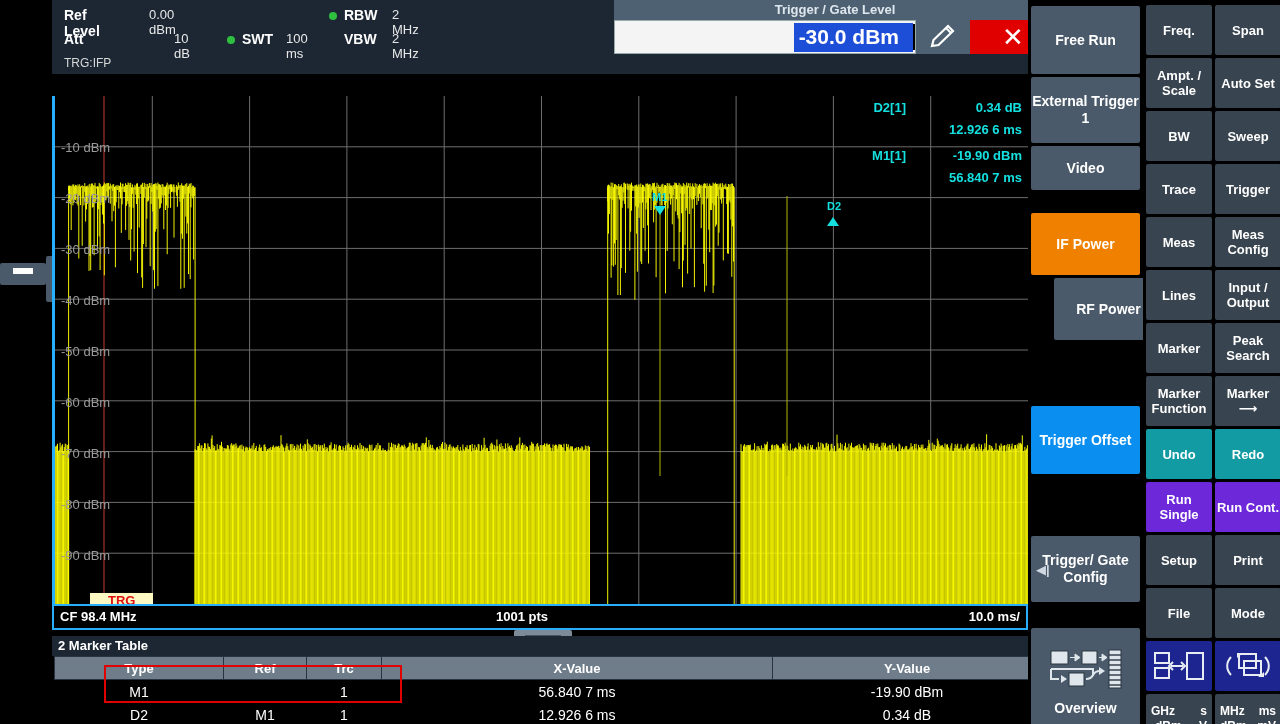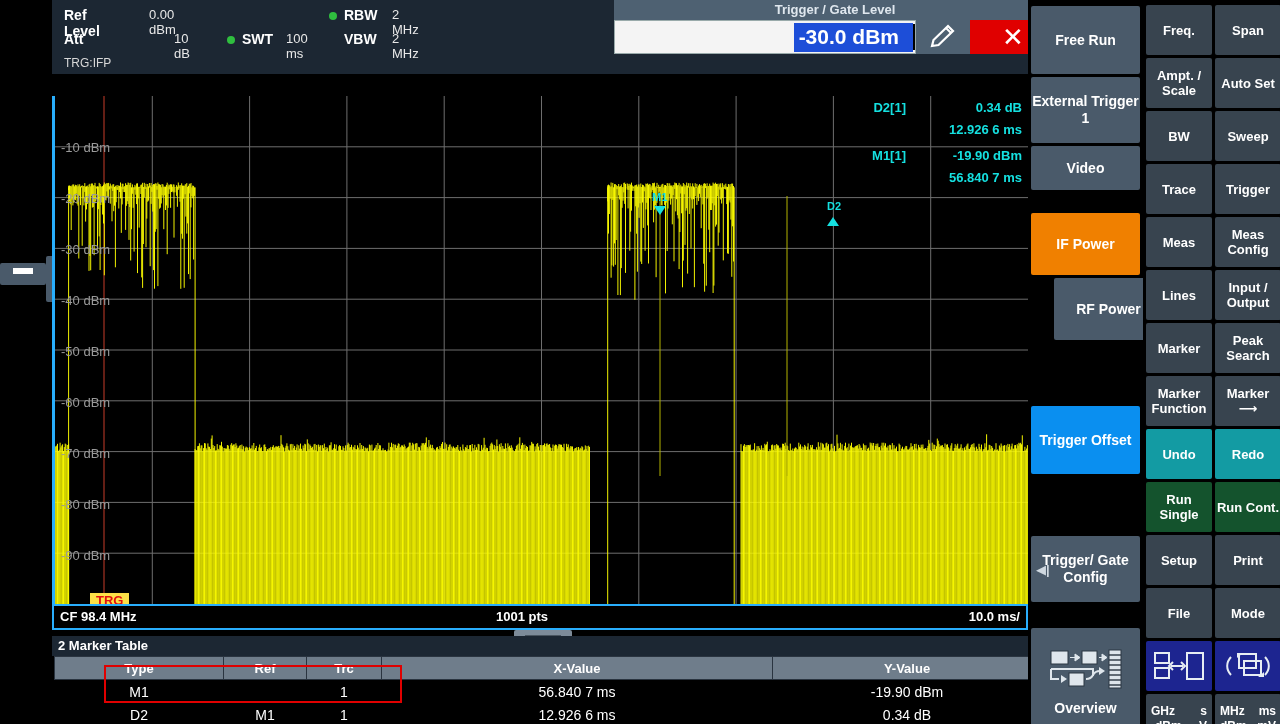--- a/index.html
+++ b/index.html
@@ -62,22 +62,22 @@
        font-weight:bold;color:#fff;}
   .trace-dot{display:inline-block;width:8px;height:8px;border-radius:50%;
        background:#ffff00;margin-right:4px;vertical-align:middle;}
   .plot{position:absolute;left:0;top:22px;width:976px;height:508px;
        background:#000;border-left:3px solid #29aefc;box-sizing:border-box;}
   .plot svg{position:absolute;left:0;top:0;}
   .ylab{position:absolute;color:#9a9a9a;font-size:13px;left:6px;}
   .mk{position:absolute;color:#15e0e0;font-size:11px;font-weight:bold;}
   .mres{position:absolute;right:6px;color:#15e0e0;font-size:13px;font-weight:bold;
        text-align:right;white-space:nowrap;}
-  .trgbox{position:absolute;background:#fde047;color:#e01010;font-size:13px;
-       font-weight:bold;padding:0 6px;}
+  .trgbox{position:absolute;background:#fef9c3;color:#e01010;font-size:13px;
+       font-weight:bold;padding:0 18px;}
   .footer{position:absolute;left:0;top:530px;width:976px;height:26px;
        background:#000;border:2px solid #29aefc;box-sizing:border-box;}
   .footer span{position:absolute;top:3px;font-size:13px;font-weight:bold;color:#fff;}
   .f-cf{left:6px;} .f-pts{left:442px;} .f-sc{right:6px;}
   .scrollnub{position:absolute;left:462px;top:556px;width:58px;height:14px;
        background:#7d8b99;border-radius:2px;}
   .scrollnub i{display:block;margin:5px auto 0;width:36px;height:4px;
        background:#4a5560;}
 
   
@@ -105,21 +105,21 @@
 
   
   .hk{position:absolute;left:1143px;top:0;width:137px;height:724px;background:#000;
       display:grid;grid-template-columns:66px 66px;gap:3px;
       padding:5px 2px 2px 3px;box-sizing:border-box;
       grid-auto-rows:50px;}
   .hkb{background:#38444f;border-radius:2px;color:#fff;font-size:13px;
        font-weight:bold;display:flex;align-items:center;justify-content:center;
        text-align:center;line-height:15px;box-sizing:border-box;padding:1px;}
   .hkb.teal{background:#139ba3;}
-  .hkb.orange{background:#14532d;}
+  .hkb.orange{background:#6d28d9;}
   .hkb.navy{background:#1d2590;}
   .hkb.unit{font-size:12px;line-height:15px;flex-direction:column;font-weight:bold;}
   .hkb.unit .ur{display:flex;width:100%;justify-content:space-between;padding:0 4px;
        box-sizing:border-box;}
 </style>
 </head>
 <body>
 
 <div class="app">
 

